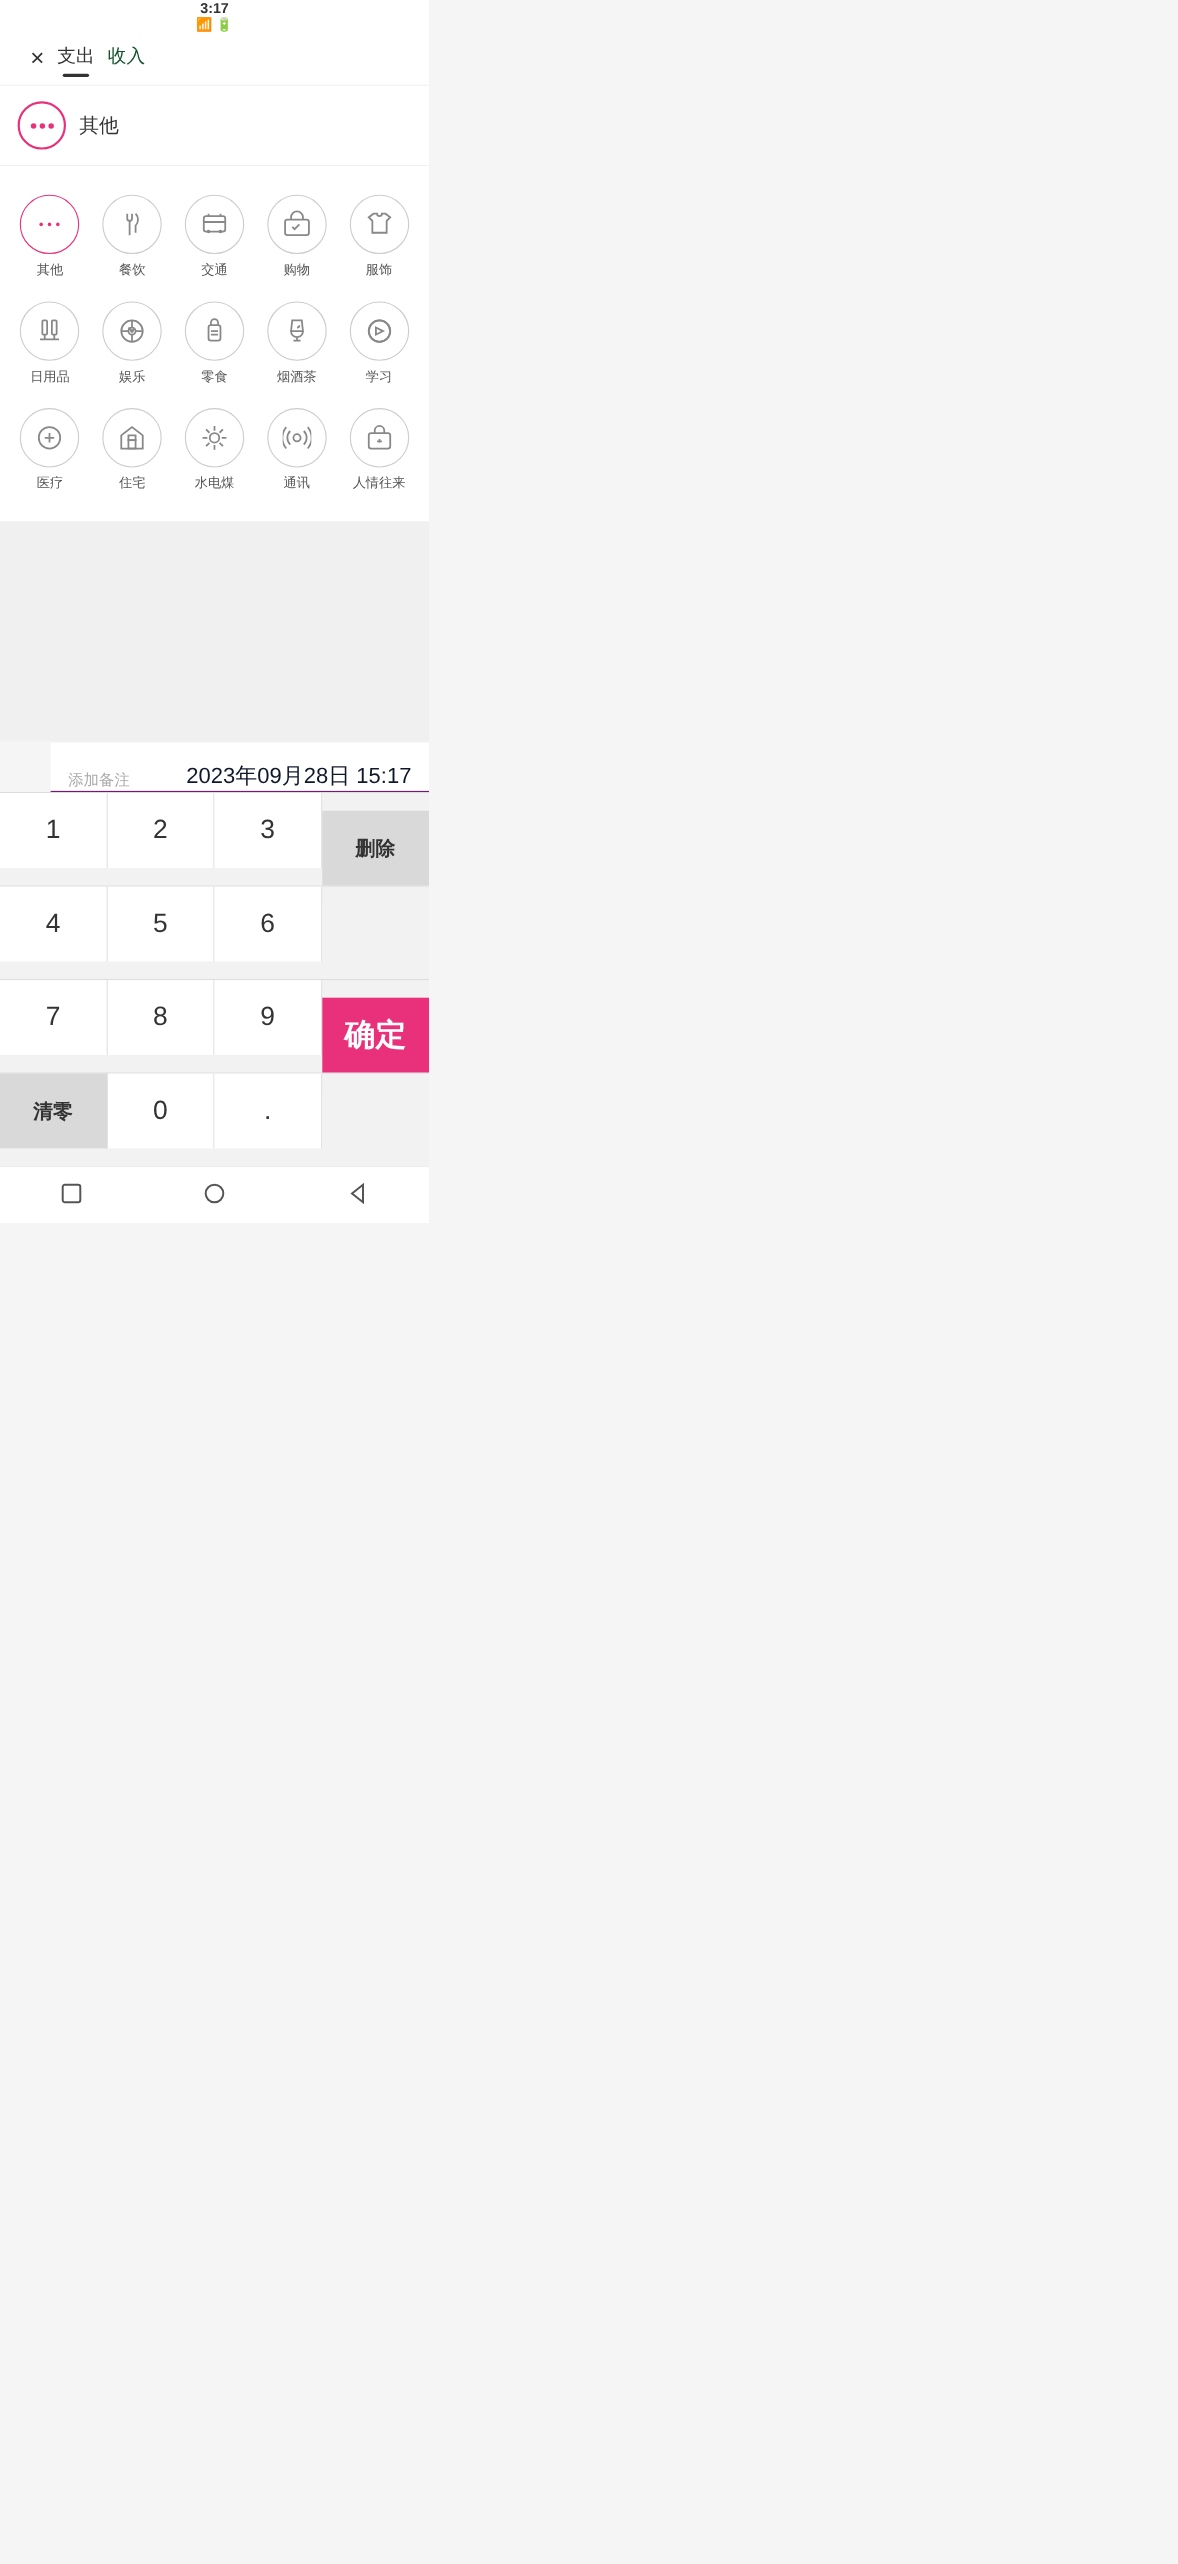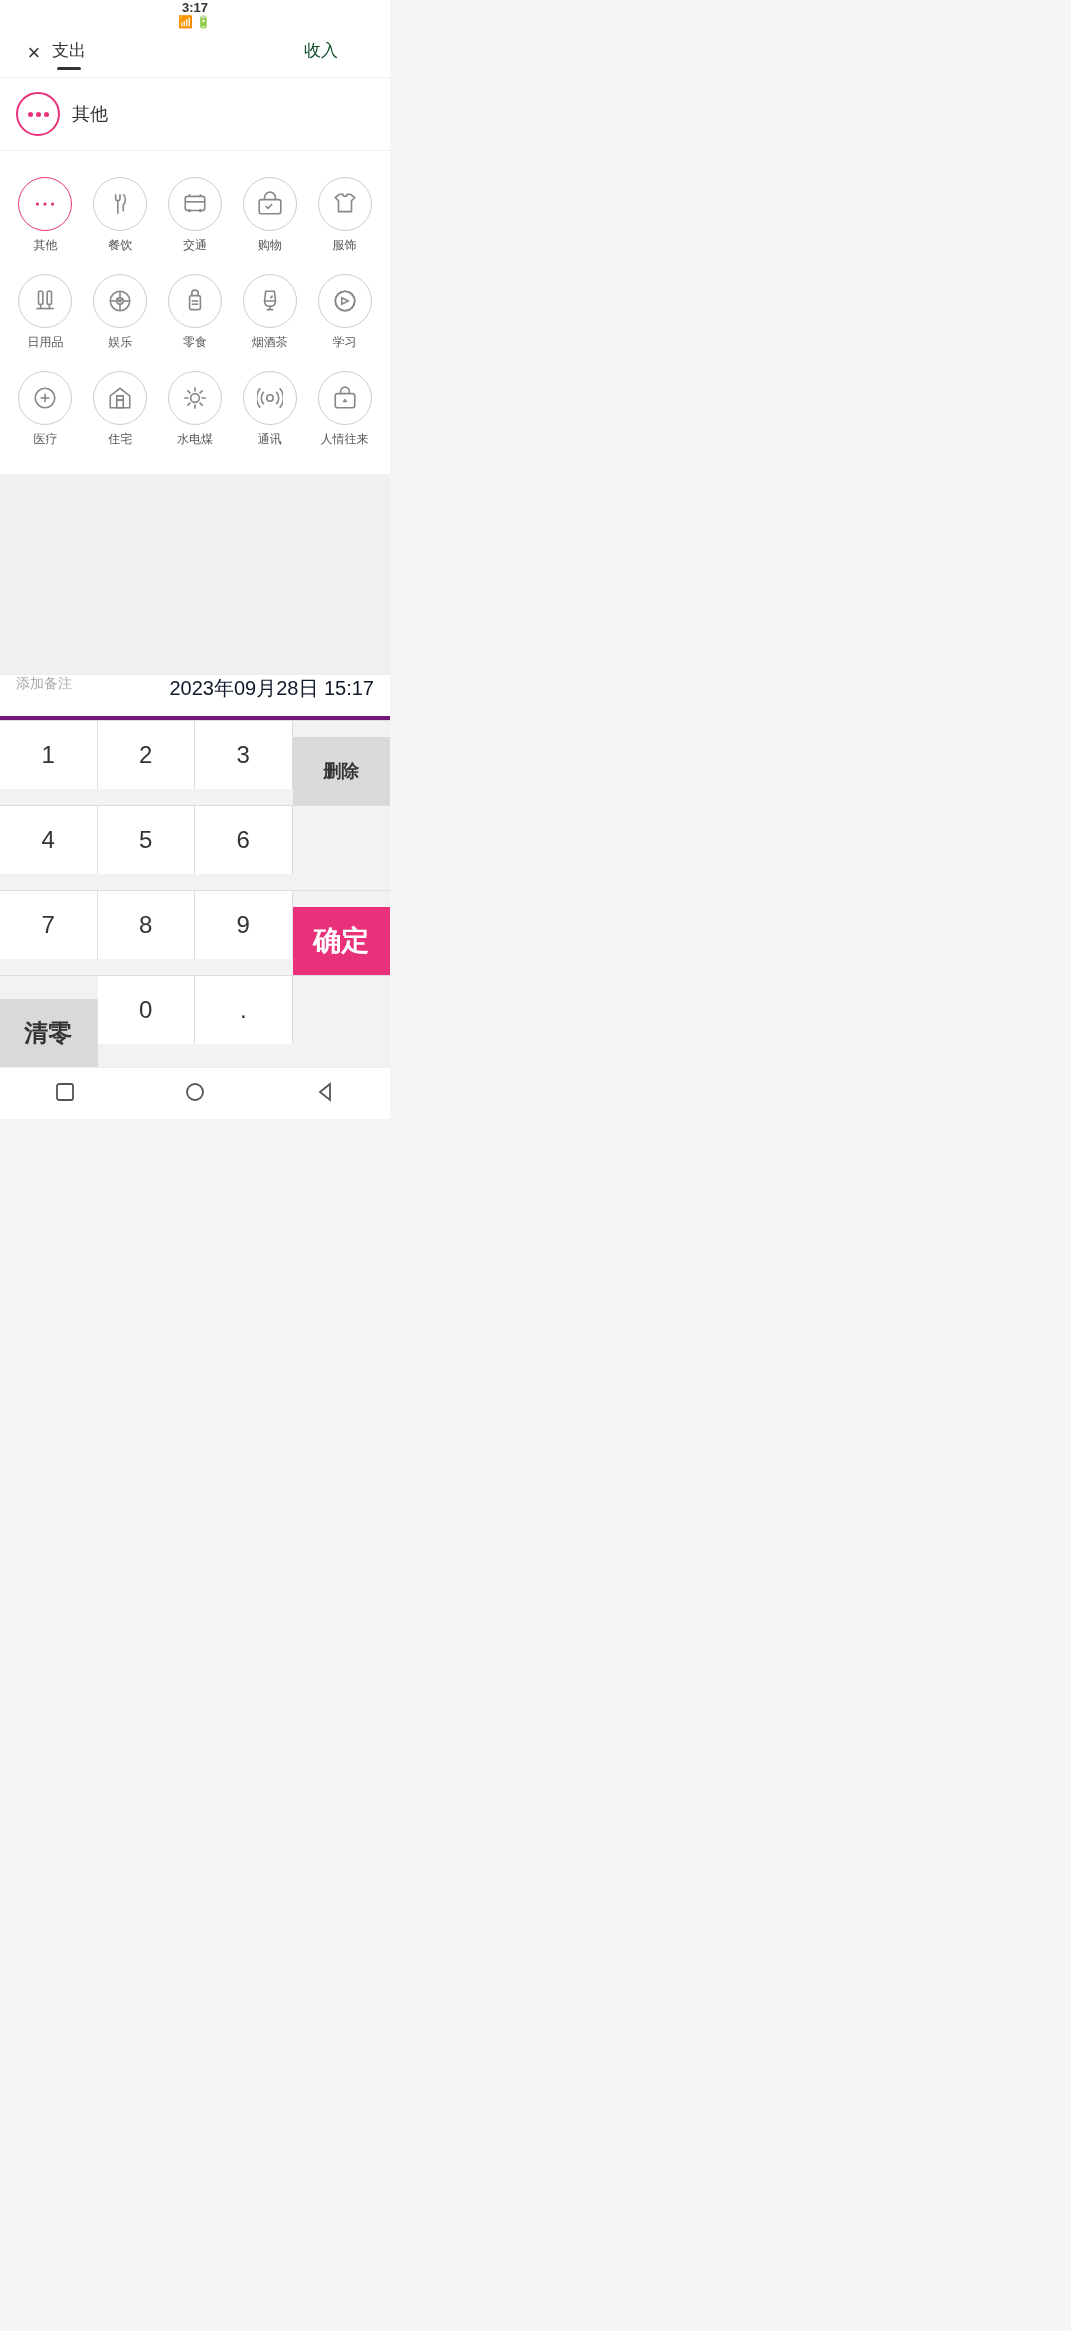--- a/index.html
+++ b/index.html
@@ -50,22 +50,22 @@
       cursor: pointer;
       width: 36px;
       height: 36px;
       display: flex;
       align-items: center;
       justify-content: center;
     }
     .tab-group {
       flex: 1;
       display: flex;
-      justify-content: space-between;
-      gap: 34px;
+      justify-content: flex-start;
+      gap: 12px;
     }
     .tab-item {
       font-size: 17px;
       color: #14532d;
       cursor: pointer;
       padding-bottom: 4px;
       position: relative;
     }
     .tab-item.active {
       color: #333;
@@ -158,25 +158,26 @@
       background: #f0f0f0;
       flex: 1;
       min-height: 200px;
     }
 
     
     .note-bar {
       background: #fff;
       height: 46px;
       display: flex;
-      align-items: flex-start;
+      align-items: flex-end;
       justify-content: space-between;
       padding: 0 16px;
       border-top: 1px solid #eee;
-      border-bottom: 4px solid #701a75;
+      border-bottom: 1px solid #701a75;
+      margin-left: 46px;
     }
     .note-text {
       font-size: 14px;
       color: #aaa;
     }
     .date-text {
       font-size: 20px;
       color: #0f172a;
     }
 
@@ -489,21 +490,21 @@
   </div>
 
   <div class="keypad-row">
     <div class="key">7</div>
     <div class="key">8</div>
     <div class="key">9</div>
     <div class="key action">确定</div>
   </div>
 
   <div class="keypad-row">
-    <div class="key special" style="font-size:24px;margin-top:23px;">清零</div>
+    <div class="key special" style="font-size:18px;">清零</div>
     <div class="key">0</div>
     <div class="key">.</div>
     <div class="key empty"></div>
   </div>
 
 </div>
 
 <div class="nav-bar">
   <div class="nav-icon">
     <svg width="22" height="22" viewBox="0 0 22 22" fill="none" stroke="#555" stroke-width="1.8">

